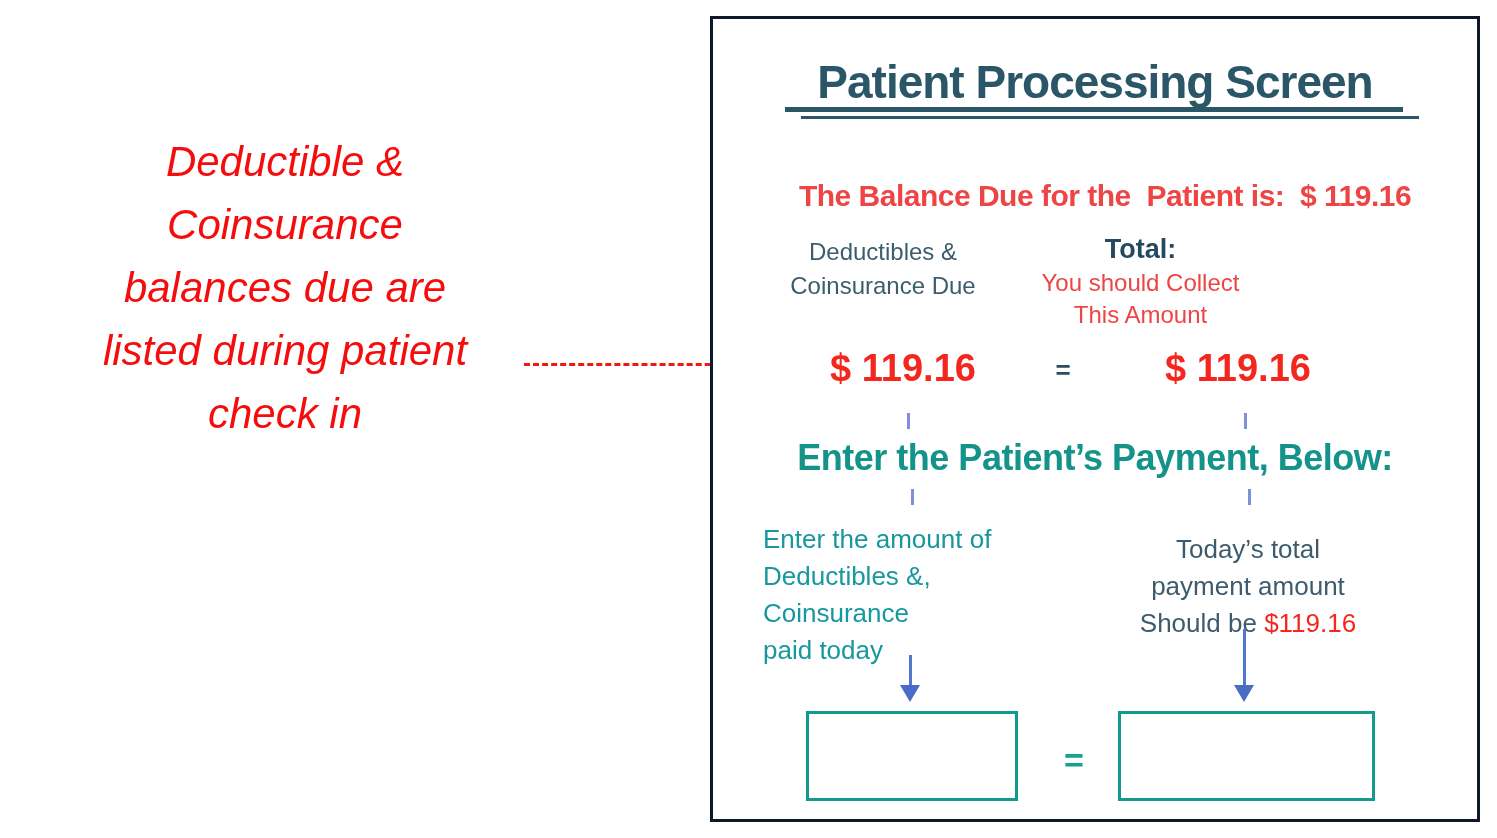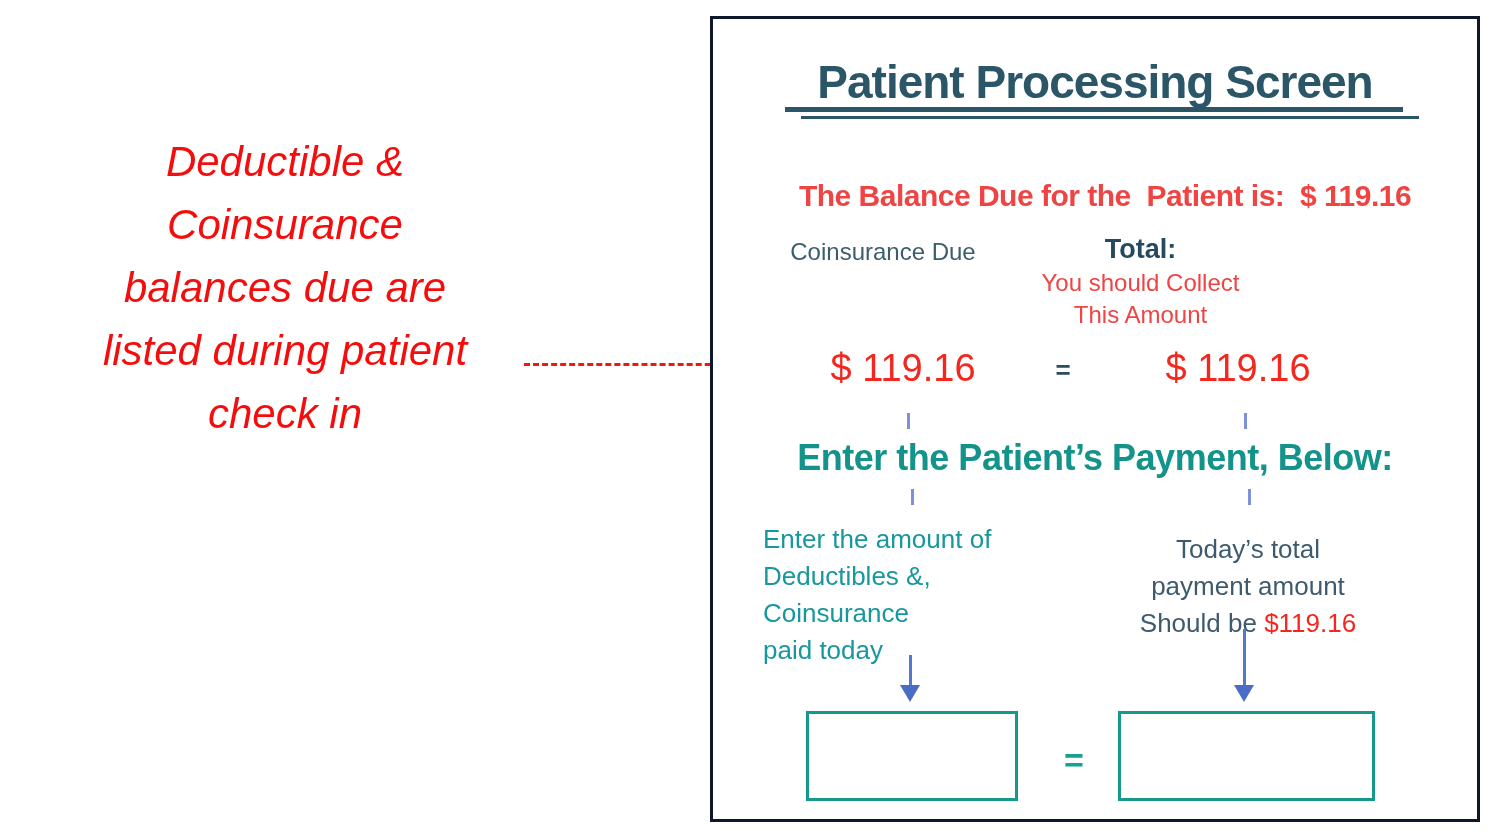--- a/index.html
+++ b/index.html
@@ -36,21 +36,21 @@
     position:absolute;left:0;top:160px;width:100%;text-align:center;white-space:pre;
     font-size:30px;font-weight:bold;color:#ef4444;letter-spacing:-0.5px;margin-left:10px;
   }
   .hdr-left{
     position:absolute;left:40px;top:216px;width:260px;text-align:center;
     font-size:24px;line-height:34px;color:#3c5d6e;
   }
   .hdr-right{position:absolute;left:295px;top:212px;width:265px;text-align:center;}
   .hdr-right .total{font-size:27px;font-weight:bold;color:#254a5e;line-height:36px;}
   .hdr-right .teal{font-size:24px;line-height:32px;color:#ef4444;}
-  .amt{position:absolute;top:328px;width:210px;text-align:center;font-size:38px;color:#f3271e;}
+  .amt{position:absolute;top:328px;width:210px;text-align:center;font-size:38px;color:#f3271e;font-weight:bold;}
   .amt-left{left:85px;}
   .amt-right{left:420px;}
   .amt-eq{position:absolute;left:330px;top:336px;width:40px;text-align:center;
     font-size:26px;font-weight:bold;color:#2b4d60;}
   .vdash{position:absolute;width:3px;height:16px;background:#7e90d8;}
   .d1{left:194px;top:394px;}
   .d2{left:531px;top:394px;}
   .d3{left:198px;top:470px;}
   .d4{left:535px;top:470px;}
   .pay-heading{
@@ -98,20 +98,21 @@
 
   <div class="panel">
 
     <div class="panel-title">Patient Processing Screen</div>
     <div class="underline u1"></div>
     <div class="underline u2"></div>
 
     <div class="balance">The Balance Due for the  Patient is:  $ 119.16</div>
 
     <div class="hdr-left">
+      <div>Deductibles &amp;</div>
       <div>Coinsurance Due</div>
     </div>
 
     <div class="hdr-right">
       <div class="total">Total:</div>
       <div class="teal">You should Collect</div>
       <div class="teal">This Amount</div>
     </div>
 
     <div class="amt amt-left">$ 119.16</div>

